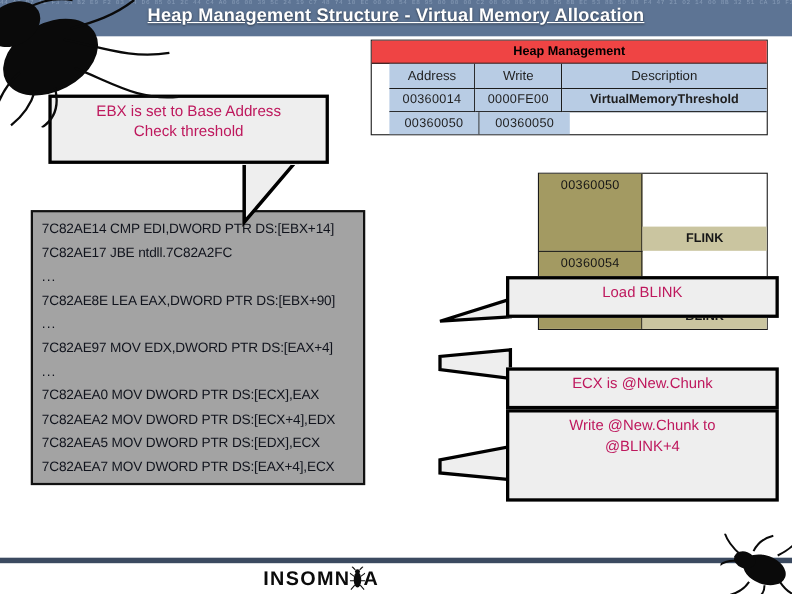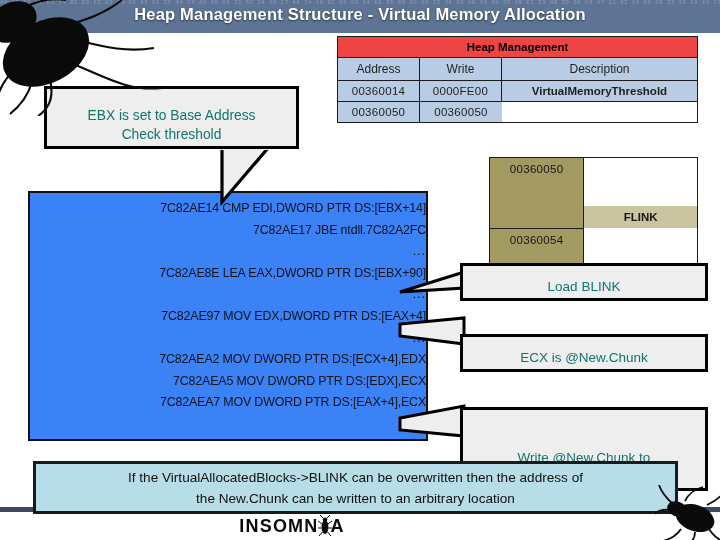--- a/index.html
+++ b/index.html
@@ -23,38 +23,39 @@
     color:#8fa3bd;opacity:.85;white-space:pre;
     word-break:break-all;
   }
   .banner-title{
     position:absolute;left:0;top:0;width:720px;height:29px;
     display:flex;align-items:center;justify-content:center;
     color:#ffffff;font-size:16.5px;font-weight:bold;
     letter-spacing:.2px;
     text-shadow:0 1px 2px rgba(0,0,0,.55);
     z-index:4;
+    text-decoration:underline;
   }
 
   
   .roach-tl{position:absolute;left:-6px;top:-4px;width:170px;height:120px;z-index:5;}
   .roach-br{position:absolute;left:655px;top:485px;width:70px;height:58px;z-index:5;}
 
   
   .heap-table{
     position:absolute;left:337px;top:36px;width:361px;
     border:1px solid #1b1b1b;
     box-sizing:border-box;
   }
   .heap-title{
     background:#ef4444;color:#000;text-align:center;
     font-size:11.5px;font-weight:bold;padding:4px 0 4px;
     border-bottom:1px solid #1b1b1b;
   }
-  .heap-row{display:flex;}
+  .heap-row{display:flex;margin-left:16px;}
   .heap-cell{
     background:#b8cce4;color:#1f1f1f;
     border-right:1px solid #1b1b1b;
     border-bottom:1px solid #1b1b1b;
     box-sizing:border-box;
     font-size:11.5px;text-align:center;
     padding:4px 2px 4px;
   }
   .heap-row:last-child .heap-cell{border-bottom:none;}
   .heap-cell:last-child{border-right:none;}
@@ -74,46 +75,45 @@
   .link-row + .link-row .link-cell{border-top:1px solid #1b1b1b;}
   .link-cell{
     box-sizing:border-box;font-size:11.5px;text-align:center;
     padding:5px 2px 5px;color:#161616;
   }
   .link-addr{width:101px;background:#a39a62;border-right:1px solid #1b1b1b;}
   .link-name{width:121px;background:#cac5a0;font-weight:bold;margin-top:48px;}
 
   
   .code-block{
-    position:absolute;left:28px;top:191px;width:400px;height:250px;
-    background:#3b82f6;border:2px solid #111;
+    position:absolute;left:28px;top:191px;width:304px;height:250px;
+    background:#a3a3a3;border:2px solid #111;
     box-sizing:border-box;
     padding:5px 0 0 8px;
     z-index:2;
-    text-align:right;
   }
   .code-line{
     font-size:12.4px;line-height:21.6px;color:#10131c;
     white-space:pre;font-weight:normal;
     letter-spacing:-.15px;
   }
   .code-line.dots{letter-spacing:1px;}
 
   
   .callout{
     position:absolute;background:#eeeeee;border:3px solid #000;
-    box-sizing:border-box;display:flex;align-items:flex-end;
+    box-sizing:border-box;display:flex;align-items:flex-start;
     justify-content:center;text-align:center;
-    color:#0f766e;font-size:13.5px;line-height:19px;
+    color:#be185d;font-size:13.5px;line-height:19px;
     z-index:3;padding:2px 6px;
   }
   #callout-ebx{left:44px;top:86px;width:255px;height:63px;font-size:13.8px;}
-  #callout-load{left:460px;top:251px;width:248px;height:38px;margin-top:12px;}
+  #callout-load{left:460px;top:251px;width:248px;height:38px;}
   #callout-ecx{left:460px;top:313px;width:248px;height:38px;margin-top:21px;}
-  #callout-write{left:460px;top:372px;width:248px;height:84px;margin-top:35px;}
+  #callout-write{left:460px;top:372px;width:248px;height:84px;}
 
   .tail{position:absolute;z-index:3;}
 
   
   .concl{
     position:absolute;left:33px;top:461px;width:645px;height:53px;
     background:#b6dde8;border:3px solid #1a1a1a;box-sizing:border-box;
     display:flex;align-items:center;justify-content:center;
     text-align:center;color:#101010;font-size:13.6px;line-height:21px;
     padding:0 8px;z-index:3;
@@ -189,20 +189,21 @@
   </div>
 
   <div class="code-block">
     <div class="code-line">7C82AE14 CMP EDI,DWORD PTR DS:[EBX+14]</div>
     <div class="code-line">7C82AE17 JBE ntdll.7C82A2FC</div>
     <div class="code-line dots">...</div>
     <div class="code-line">7C82AE8E LEA EAX,DWORD PTR DS:[EBX+90]</div>
     <div class="code-line dots">...</div>
     <div class="code-line">7C82AE97 MOV EDX,DWORD PTR DS:[EAX+4]</div>
     <div class="code-line dots">...</div>
+    <div class="code-line">7C82AEA0 MOV DWORD PTR DS:[ECX],EAX</div>
     <div class="code-line">7C82AEA2 MOV DWORD PTR DS:[ECX+4],EDX</div>
     <div class="code-line">7C82AEA5 MOV DWORD PTR DS:[EDX],ECX</div>
     <div class="code-line">7C82AEA7 MOV DWORD PTR DS:[EAX+4],ECX</div>
   </div>
 
   <svg class="tail" style="left:170px;top:146px;width:160px;height:66px;" viewBox="0 0 160 66">
     <polygon points="52,2 98,2 52,56" fill="#eeeeee" stroke="#000" stroke-width="3.2" stroke-linejoin="miter"></polygon>
     <rect x="50" y="-4" width="52" height="8" fill="#eeeeee"></rect>
   </svg>
 
@@ -233,26 +234,20 @@
     <span>ECX is @New.Chunk</span>
   </div>
 
   <div class="callout" id="callout-write">
     <span>
       <span>Write @New.Chunk to</span><br>
       <span>@BLINK+4</span>
     </span>
   </div>
 
-  <div class="concl">
-    <span>
-      <span>If the VirtualAllocatedBlocks-&gt;BLINK can be overwritten then the address of</span><br>
-      <span>the New.Chunk can be written to an arbitrary location</span>
-    </span>
-  </div>
 
   <div class="footer-rule"></div>
 
   <div class="footer-logo">
     <span class="word">
       <span>INSOMN</span>
       <svg width="14" height="22" viewBox="0 0 14 22" style="margin:0 -1px;">
         <g fill="#0b0b0b">
           <ellipse cx="7" cy="12" rx="3.4" ry="7"></ellipse>
           <ellipse cx="7" cy="4.6" rx="2.3" ry="2.2"></ellipse>

